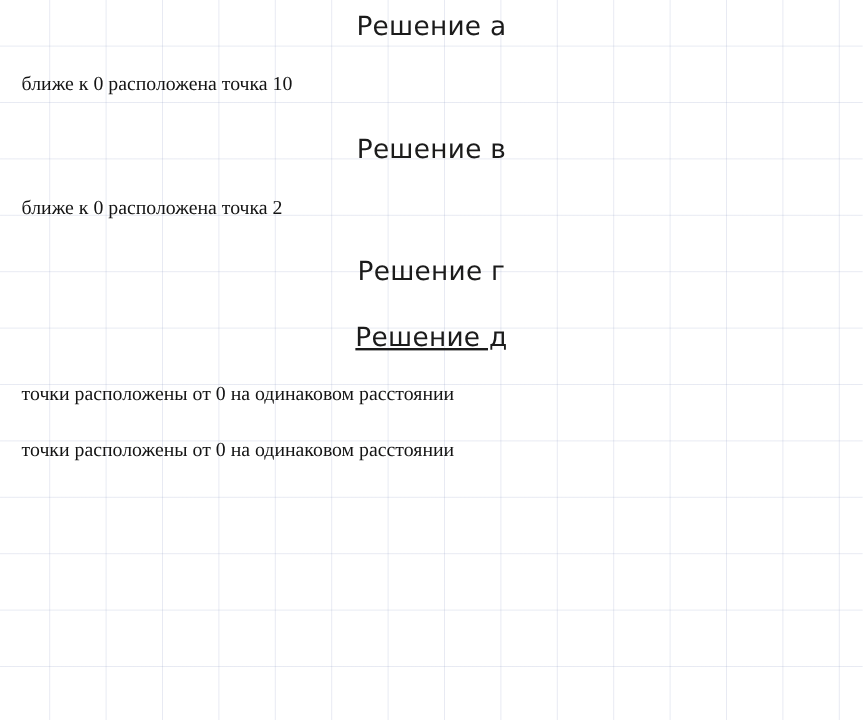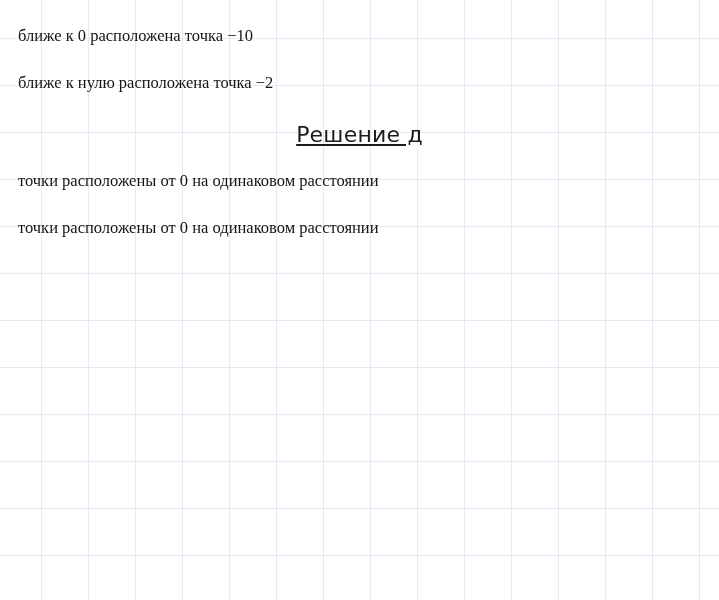--- a/index.html
+++ b/index.html
@@ -69,29 +69,34 @@
   .b6 .heading { padding-top: 32px; }
   .b6 .answer  { padding-top: 30px; }
 </style>
 </head>
 <body>
 
 <div class="page">
   <div class="content">
 
     <div class="block b1">
+      <div class="heading">Решение а</div>
+      <div class="answer">ближе к 0 расположена точка 10</div>
     </div>
 
     <div class="block b2">
-      <div class="answer">ближе к 0 расположена точка −10</div>
     </div>
 
+    <div class="block b3">
+      <div class="heading">Решение в</div>
+      <div class="answer">ближе к 0 расположена точка 2</div>
+    </div>
 
     <div class="block b4">
-      <div class="answer">ближе к нулю расположена точка −2</div>
+      <div class="heading">Решение г</div>
     </div>
 
     <div class="block b5">
       <div class="heading">Решение д</div>
       <div class="answer">точки расположены от 0 на одинаковом расстоянии</div>
     </div>
 
     <div class="block b6">
       <div class="answer">точки расположены от 0 на одинаковом расстоянии</div>
     </div>

